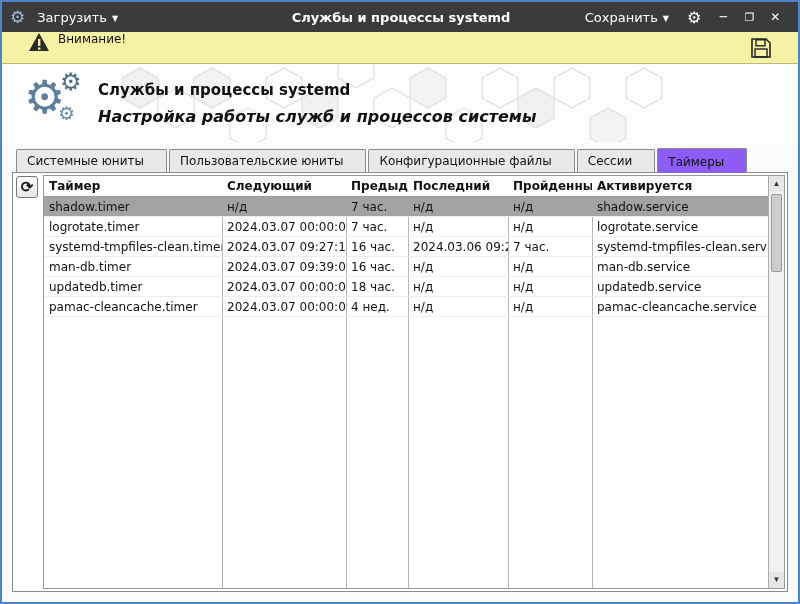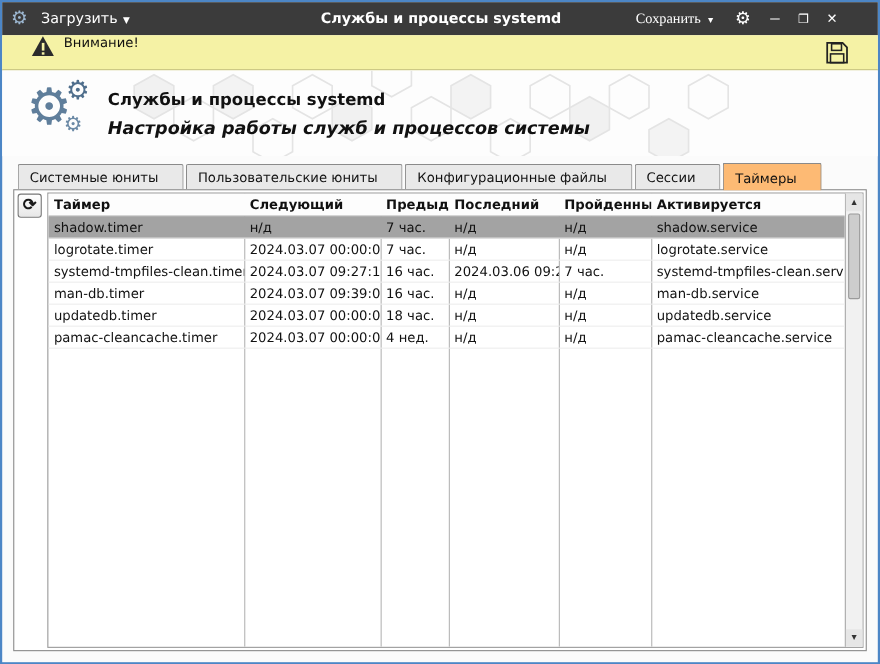--- a/index.html
+++ b/index.html
@@ -7,21 +7,21 @@
   body { font-family: "DejaVu Sans", "Liberation Sans", sans-serif; font-size: 12px; color:#111; }
 
   .window { width:800px; height:604px; border:2px solid #4c86c6; background:#fbfbfb;
             display:flex; flex-direction:column; }
 
   
   .titlebar { height:30px; background:#3b3b3b; color:#fff; display:flex; align-items:center;
               padding:0 6px 0 8px; flex:0 0 auto; }
   .tb-group { display:flex; align-items:center; gap:6px; }
   .tb-left { width:220px; }
-  .tb-right { width:220px; justify-content:flex-start;font-family:Liberation Serif, serif; }
+  .tb-right { width:220px; justify-content:center; }
   .tb-title { flex:1; text-align:center; font-weight:bold; font-size:13px; }
   .tb-btn { display:flex; align-items:center; gap:5px; color:#ffffff; background:none; border:none;
             font-size:13px; font-family:inherit; cursor:pointer; padding:3px 6px; }
   .caret { font-size:8px; position:relative; top:1px; }
   .tb-gears { font-size:17px; color:#9db8d2; line-height:1; }
   .tb-gear { font-size:16px; color:#fff; padding:0 6px; cursor:pointer; }
   .winbtn { width:20px; text-align:center; font-size:12px; cursor:pointer; color:#fff; }
   .winbtn.max { font-size:11px; }
 
   
@@ -40,21 +40,21 @@
   .gear-med { position:absolute; left:58px; top:6px; font-size:24px; color:#4f6e8c; line-height:1; }
   .gear-sm  { position:absolute; left:56px; top:40px; font-size:19px; color:#6c8aa6; line-height:1; }
   .hero-text { position:relative; z-index:2; }
   .hero-title { font-size:15px; font-weight:bold; margin-bottom:8px; }
   .hero-sub { font-size:16px; font-weight:bold;font-style:italic; }
 
   
   .tabs { display:flex; align-items:flex-end; padding:6px 0 0 14px; gap:2px; flex:0 0 auto; }
   .tab { border:1px solid #8a8a8a; border-bottom:none; background:#e9e9e9; padding:4px 22px 4px 10px;
          font-size:12px; border-radius:2px 2px 0 0; cursor:pointer; margin-bottom:0; position:relative; }
-  .tab.active { background:#fdba74; padding-top:6px; z-index:3; margin-bottom:-1px; }
+  .tab.active { background:#8b5cf6; padding-top:6px; z-index:3; margin-bottom:-1px; }
 
   
   .panel { flex:1; margin:0 10px 10px 10px; border:1px solid #8a8a8a; background:#fff;
            display:flex; position:relative; z-index:2; padding:2px; }
   .tools-col { width:28px; flex:0 0 auto; padding:1px 2px 0 1px; }
   .refresh-btn { width:22px; height:22px; border:1px solid #777; background:linear-gradient(#ffffff,#e7e7e7);
                  border-radius:3px; font-size:15px; line-height:18px; text-align:center; cursor:pointer;
                  color:#1a1a1a; font-weight:bold; padding:0; }
 
   .table-zone { flex:1; display:flex; border:1px solid #999; min-width:0; }

